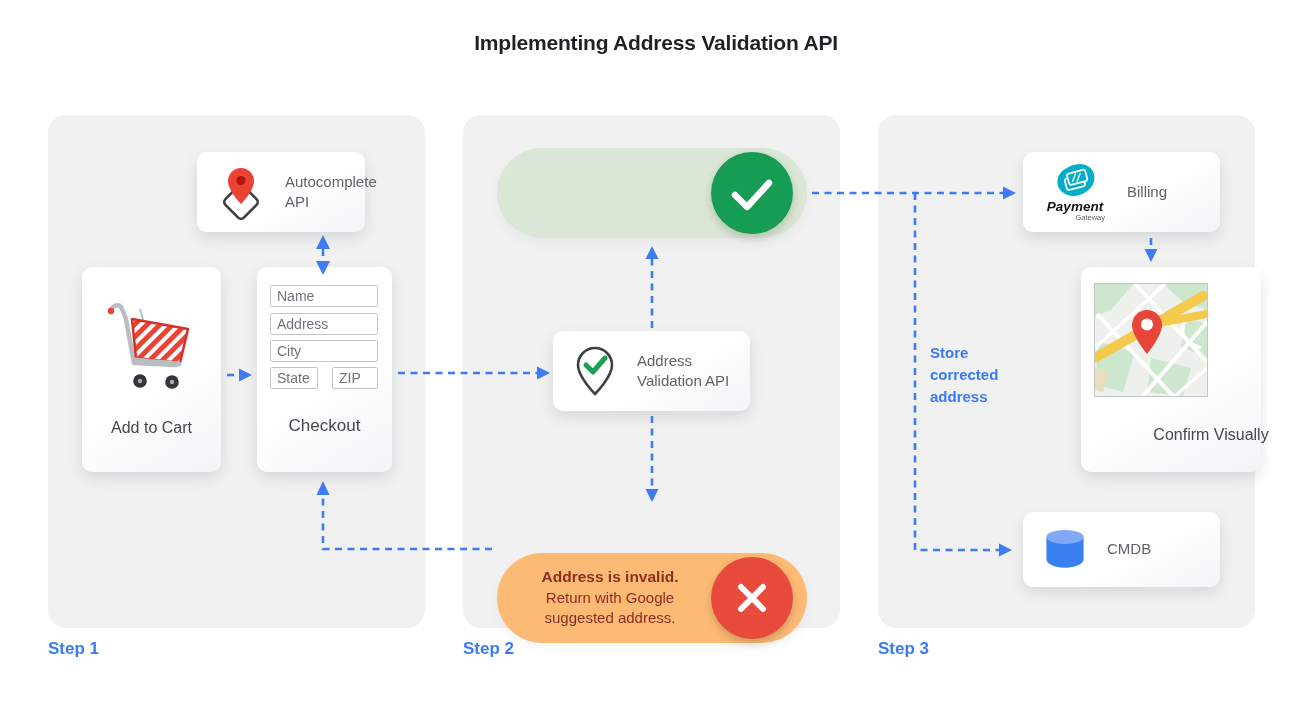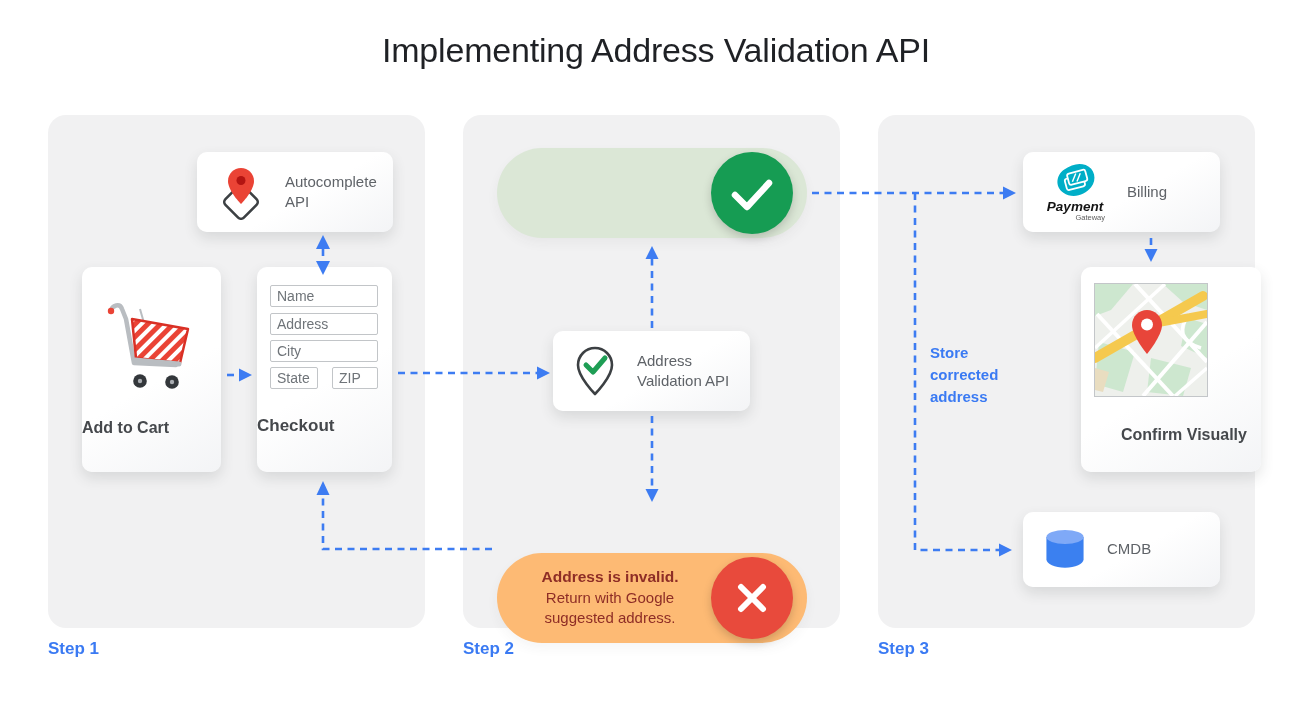--- a/index.html
+++ b/index.html
@@ -1,26 +1,26 @@
 <!DOCTYPE html>
 <html><head>
 <meta charset="utf-8">
 <style>
   html,body{margin:0;padding:0;background:#fff;}
   #stage{position:relative;width:1312px;height:704px;background:#ffffff;overflow:hidden;
          font-family:"Liberation Sans","DejaVu Sans",sans-serif;}
   .title{position:absolute;top:31px;left:0;width:100%;text-align:center;
-         font-size:34px;font-weight:400;color:#1f2125;letter-spacing:-0.2px;}
+         font-size:21px;font-weight:700;color:#1f2125;letter-spacing:-0.2px;}
   .panel{position:absolute;top:115px;width:377px;height:513px;background:#f1f1f2;border-radius:18px;}
   .step-label{position:absolute;top:639px;font-size:17px;font-weight:700;color:#3a7af3;}
   .card{position:absolute;background:linear-gradient(150deg,#ffffff 55%,#f3f4f6);
         border-radius:10px;box-shadow:0 6px 14px rgba(60,64,67,.14);}
   .api-card{display:flex;align-items:center;gap:16px;padding:0 16px;box-sizing:border-box;}
   .api-label{color:#5f6368;font-size:15px;line-height:1.35;}
-  .big-label{position:absolute;width:100%;font-size:16px;font-weight:700;color:#45484c;line-height:1.3;}
+  .big-label{position:absolute;width:100%;text-align:center;font-size:16px;font-weight:400;color:#45484c;line-height:1.3;}
   .field{position:absolute;height:22px;border:1.5px solid #c2c5c8;background:#fff;border-radius:2px;
          color:#6f7479;font-size:14px;display:flex;align-items:center;padding:0 6px;box-sizing:border-box;}
   .pill{position:absolute;width:310px;height:90px;border-radius:45px;box-shadow:0 5px 12px rgba(60,64,67,.05);}
   .pill-green{background:#dbe7d6;}
   .pill-red{background:#fdba74;margin-top:48px;}
   .pill-text{position:absolute;top:0;height:100%;display:flex;flex-direction:column;justify-content:center;
              text-align:center;line-height:1.35;font-size:15px;}
   .pill-text .t{font-weight:700;font-size:15.5px;}
   .pill-green .pill-text{color:#2d6a42;left:14px;width:186px;}
   .pill-red .pill-text{color:#8e2d26;left:20px;width:186px;}
@@ -42,21 +42,21 @@
 <body>
 
 <div id="stage">
 
   <div class="title">Implementing Address Validation API</div>
 
   <div class="panel" style="left:48px;"></div>
   <div class="panel" style="left:463px;"></div>
   <div class="panel" style="left:878px;"></div>
 
-  <div class="card api-card" style="left:197px;top:152px;width:196px;height:80px;">
+  <div class="card api-card" style="left:197px;top:152px;width:168px;height:80px;">
     <span>
       <svg width="56" height="56" viewBox="0 0 56 56">
         <rect x="15" y="25" width="26" height="26" rx="4" transform="rotate(45 28 38)" fill="#ffffff" stroke="#3c4043" stroke-width="2.6"></rect>
         <path d="M28 4 C20.8 4 15 9.8 15 17 C15 27 28 40 28 40 C28 40 41 27 41 17 C41 9.8 35.2 4 28 4 Z" fill="#ea4335"></path>
         <circle cx="28" cy="16.5" r="4.5" fill="#b31412"></circle>
       </svg>
     </span>
     <span class="api-label">Autocomplete API</span>
   </div>
 

